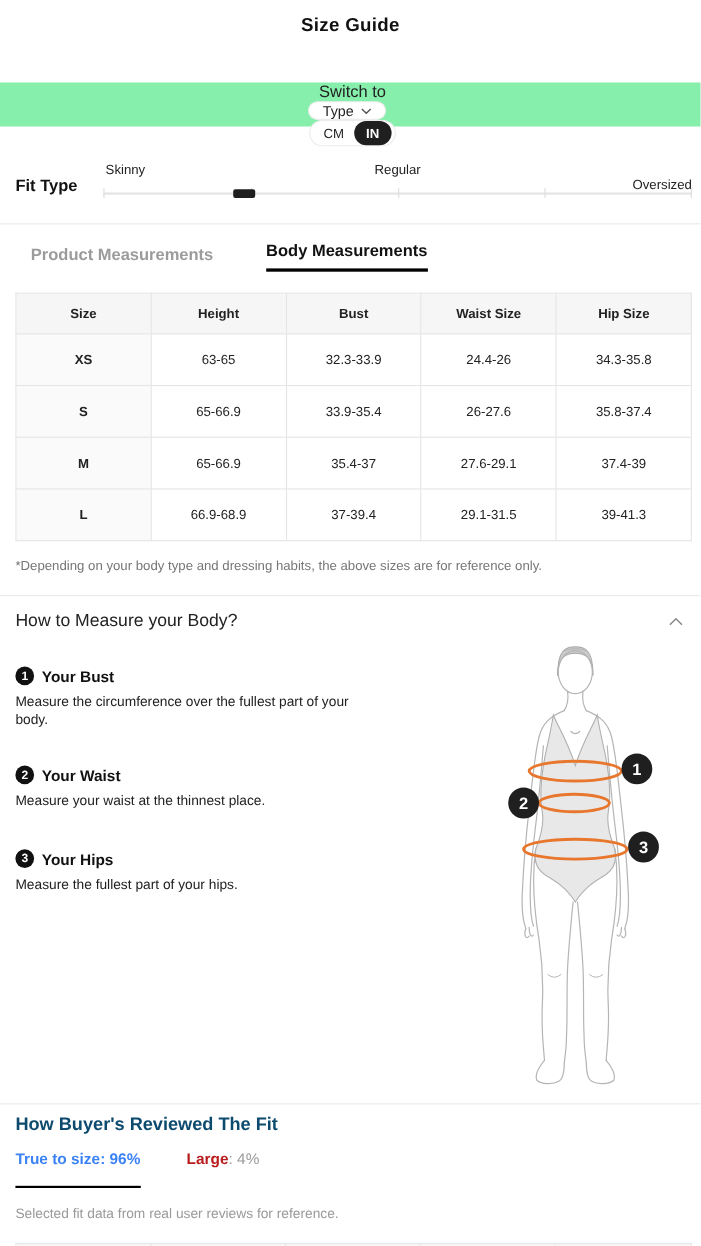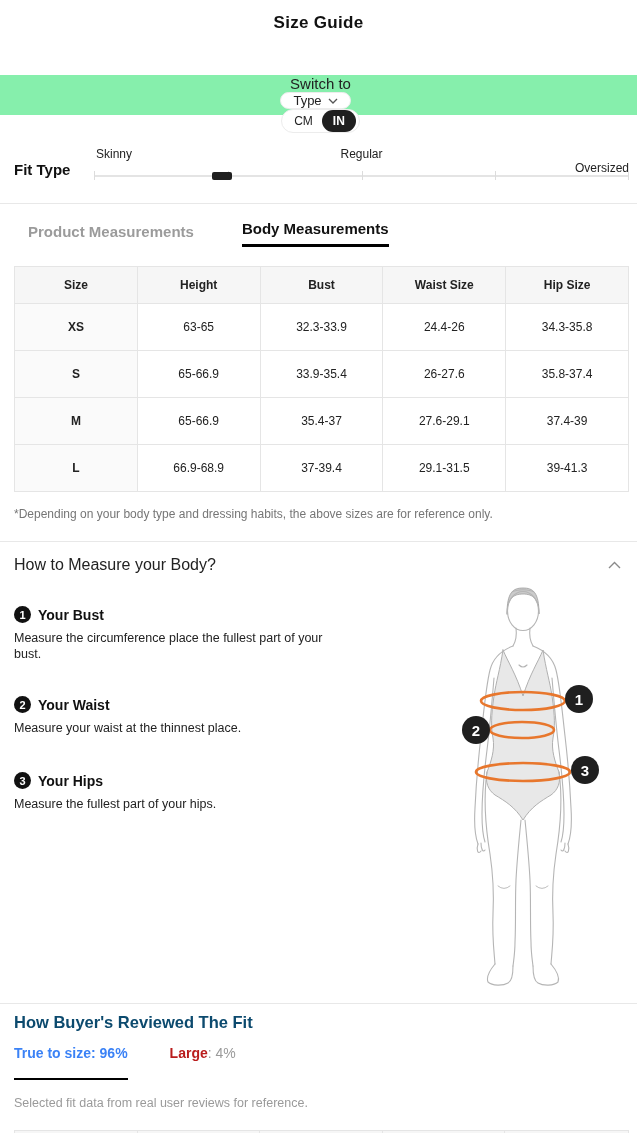--- a/index.html
+++ b/index.html
@@ -174,21 +174,21 @@
     </svg>
 </div>
 
 <div class="measure-body">
   <div class="m-items">
     <div class="m-item mi-1">
       <div class="m-head">
         <span class="num-badge">1</span>
         <span class="m-title">Your Bust</span>
       </div>
-      <div class="m-desc">Measure the circumference place the fullest part of your bust.</div>
+      <div class="m-desc">Measure the circumference over the fullest part of your body.</div>
     </div>
     <div class="m-item mi-2">
       <div class="m-head">
         <span class="num-badge">2</span>
         <span class="m-title">Your Waist</span>
       </div>
       <div class="m-desc">Measure your waist at the thinnest place.</div>
     </div>
     <div class="m-item mi-3">
       <div class="m-head">

